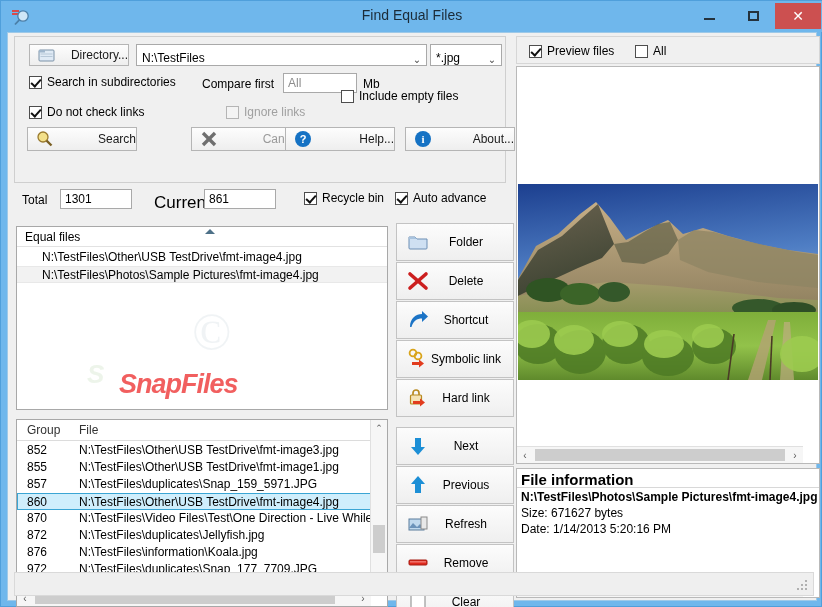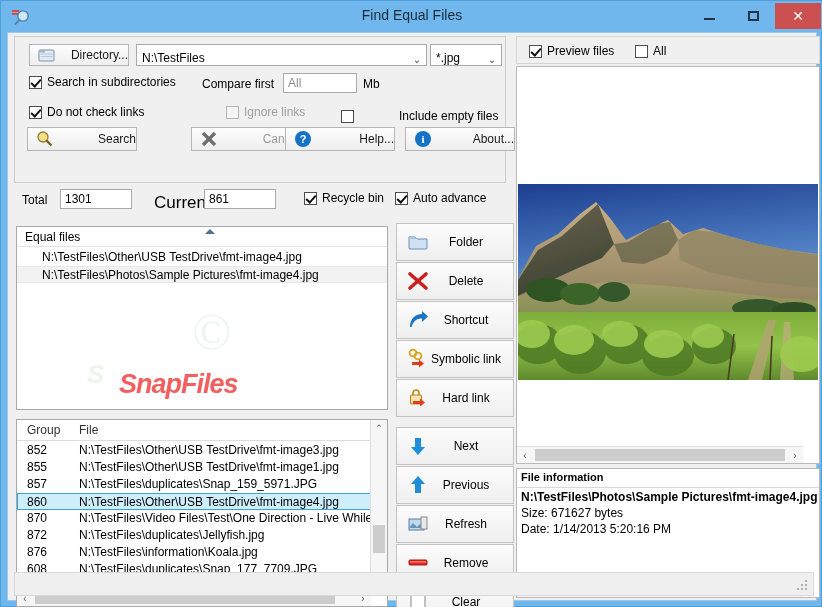--- a/index.html
+++ b/index.html
@@ -314,21 +314,21 @@
   }
   .finfobox {
     position: absolute; left: 0; top: 432px; width: 304px; height: 130px;
     background: #fff;
     border: 1px solid #b9b9b9;
     box-sizing: border-box;
     overflow: hidden;
   }
   .fi-title {
     position: absolute; left: 4px; top: 2px;
-    font-size: 11px; font-weight: bold;
+    font-size: 15px; font-weight: bold;
   }
   .fi-sep { position: absolute; left: 0; top: 18px; width: 100%; height:1px; background:#d8d8d8; }
   .fi-line { position: absolute; left: 4px; font-size: 12px; white-space: nowrap; }
   .fi-line.bold { font-weight: bold; }
 
   .statusbar {
     position: absolute; left: 6px; bottom: 4px;
     width: 800px; height: 24px;
     background: #efefef;
     border: 1px solid #d9d9d9;
@@ -407,21 +407,21 @@
         <div style="position:absolute; left:348px; top:40px; font-size:12px;">Mb</div>
 
         <div class="cbrow" style="left:14px; top:68px;">
           <span class="cbox checked"></span>
           <span class="cblabel">Do not check links</span>
         </div>
         <div class="cbrow" style="left:211px; top:68px;">
           <span class="cbox dis"></span>
           <span class="cblabel dis">Ignore links</span>
         </div>
-        <div class="cbrow" style="left:326px; top:72px;gap:40px;">
+        <div class="cbrow" style="left:326px; top:52px;">
           <span class="cbox"></span>
           <span class="cblabel">Include empty files</span>
         </div>
 
         <div class="btn" style="left:12px; top:90px; width:110px; height:24px;">
           <span class="bicon">
             <svg width="18" height="18" viewBox="0 0 18 18">
               <circle cx="7" cy="7" r="5" fill="#f3e08a" stroke="#9a7a2e" stroke-width="1.3"></circle>
               <line x1="10.6" y1="10.6" x2="15.5" y2="15.5" stroke="#7a5f23" stroke-width="2.3"></line>
             </svg>
@@ -525,21 +525,21 @@
         </div>
         <div class="tr" style="top:107px;">
           <span class="td-group">872</span>
           <span class="td-file">N:\TestFiles\duplicates\Jellyfish.jpg</span>
         </div>
         <div class="tr" style="top:124px;">
           <span class="td-group">876</span>
           <span class="td-file">N:\TestFiles\information\Koala.jpg</span>
         </div>
         <div class="tr" style="top:141px;">
-          <span class="td-group">608</span>
+          <span class="td-group">972</span>
           <span class="td-file">N:\TestFiles\duplicates\Snap_177_7709.JPG</span>
         </div>
         <div class="tr" style="top:158px;">
           <span class="td-group">1162</span>
           <span class="td-file">N:\TestFiles\duplicates\Snap_E163_6374.JPG</span>
         </div>
 
         <div class="vscroll">
           <div class="arrow up">⌃</div>
           <div class="vthumb" style="top:105px; height:28px;"></div>

